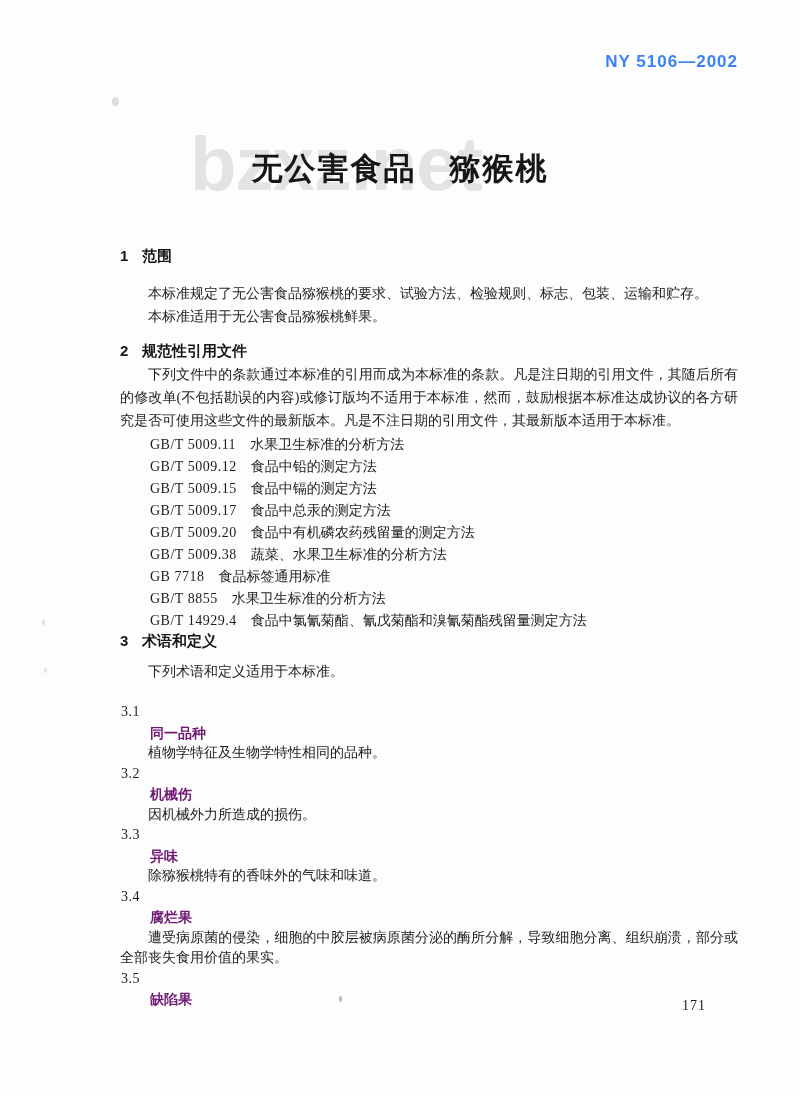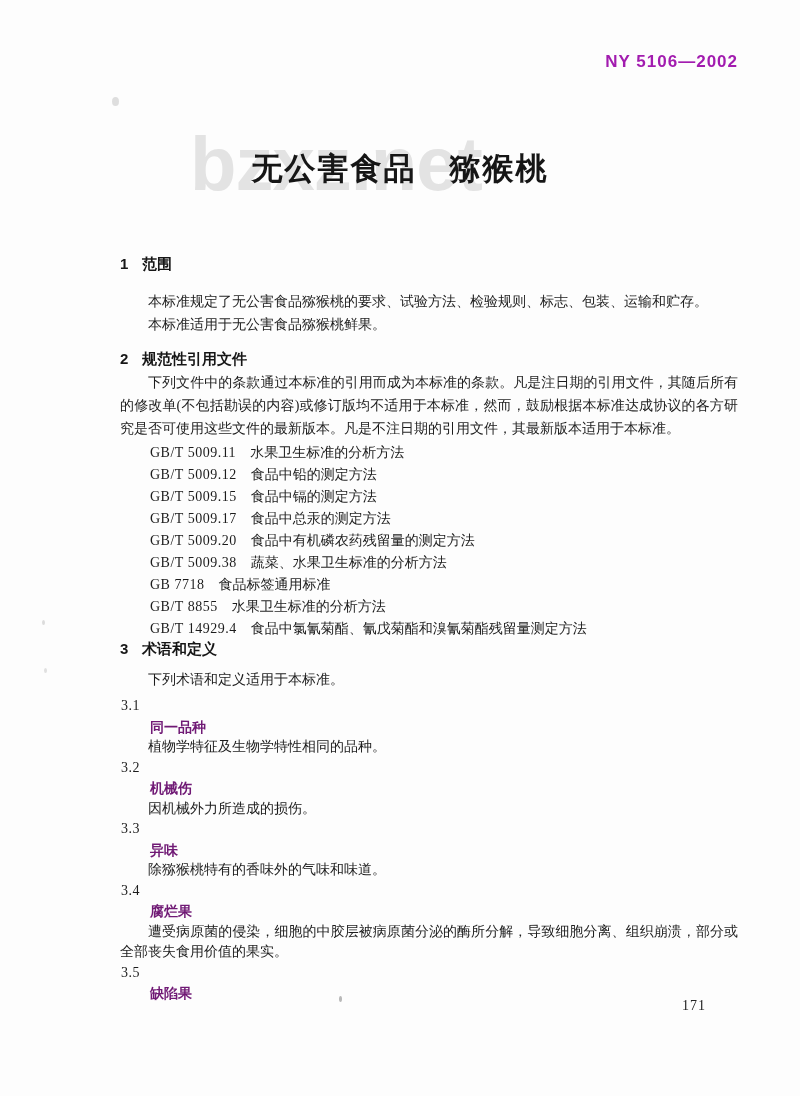--- a/index.html
+++ b/index.html
@@ -18,21 +18,21 @@
   .std-header {
     position: absolute;
     top: 52px;
     left: 0;
     right: 62px;
     text-align: right;
     font-family: "Liberation Sans", sans-serif;
     font-weight: bold;
     font-size: 17px;
     letter-spacing: 1px;
-    color: #a21caf;
+    color: #3b82f6;
   }
   .watermark {
     position: absolute;
     top: 120px;
     left: 190px;
     font-family: "Liberation Sans", sans-serif;
     font-weight: bold;
     font-size: 76px;
     letter-spacing: -1px;
     color: #e3e3e3;
@@ -67,36 +67,36 @@
     font-weight: bold;
     font-size: 15px;
     line-height: 20px;
     color: #161616;
   }
   .sec-heading .sec-num {
     display: inline-block;
     min-width: 22px;
     font-family: "Liberation Sans", sans-serif;
   }
-  .h1 { margin-top: 14px; }
+  .h1 { margin-top: 6px; }
   .h2 { margin-top: 13px; }
   .h3 { margin-top: -2px; line-height: 21px; }
   p { margin: 0; }
   .indent { text-indent: 2em; }
   .line1 { margin-top: 16px; }
   .intro2 {
     margin-top: 2px;
     text-align: justify;
     text-justify: inter-ideograph;
   }
   .ref-list { margin-top: 2px; line-height: 22px; }
   .ref-item { margin-left: 30px; white-space: nowrap; }
   .ref-code { margin-right: 14px; letter-spacing: 0.5px; }
   .s3-intro { margin-top: 10px; line-height: 21px; }
-  .terms { margin-top: 6px; line-height: 20.5px; }
+  .terms { margin-top: 20px; line-height: 20.5px; }
   .term-num { margin-left: 1px; letter-spacing: 0.5px; }
   .term-name {
     margin-left: 30px;
     font-family: "Liberation Sans", sans-serif;
     font-weight: bold;
     color: #701a75;
   }
   .term-def { text-indent: 2em; text-align: justify; }
   .page-number {
     position: absolute;

